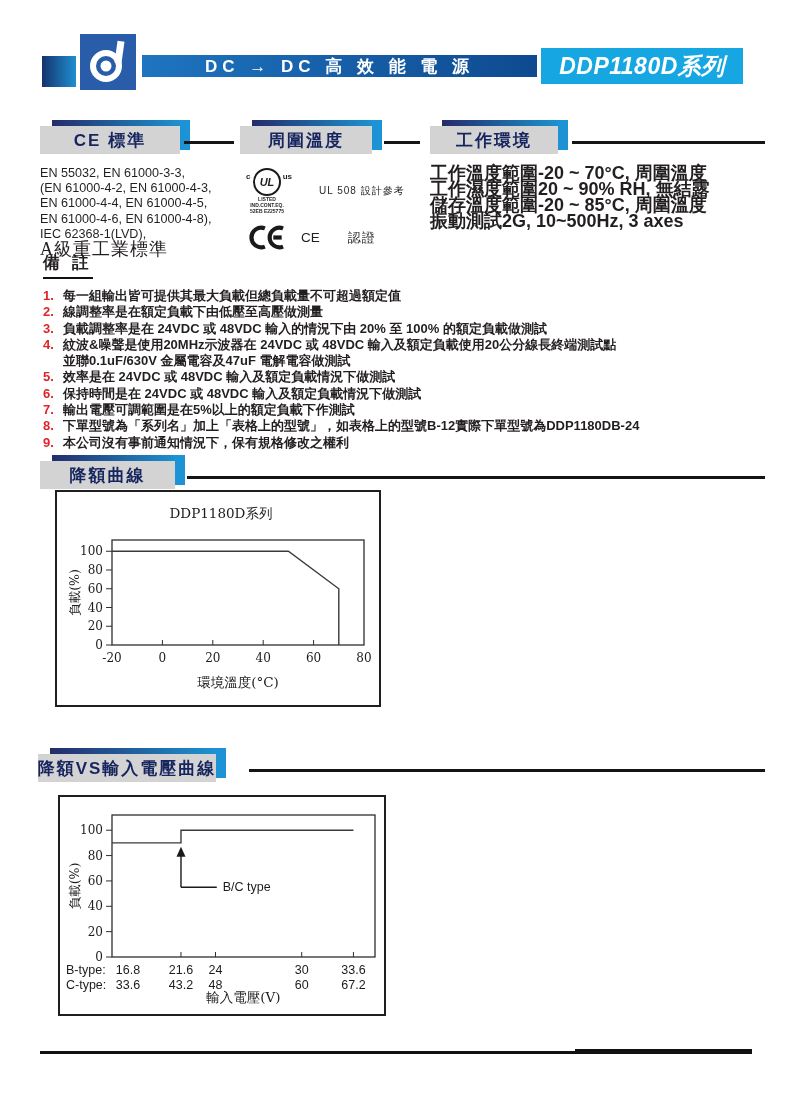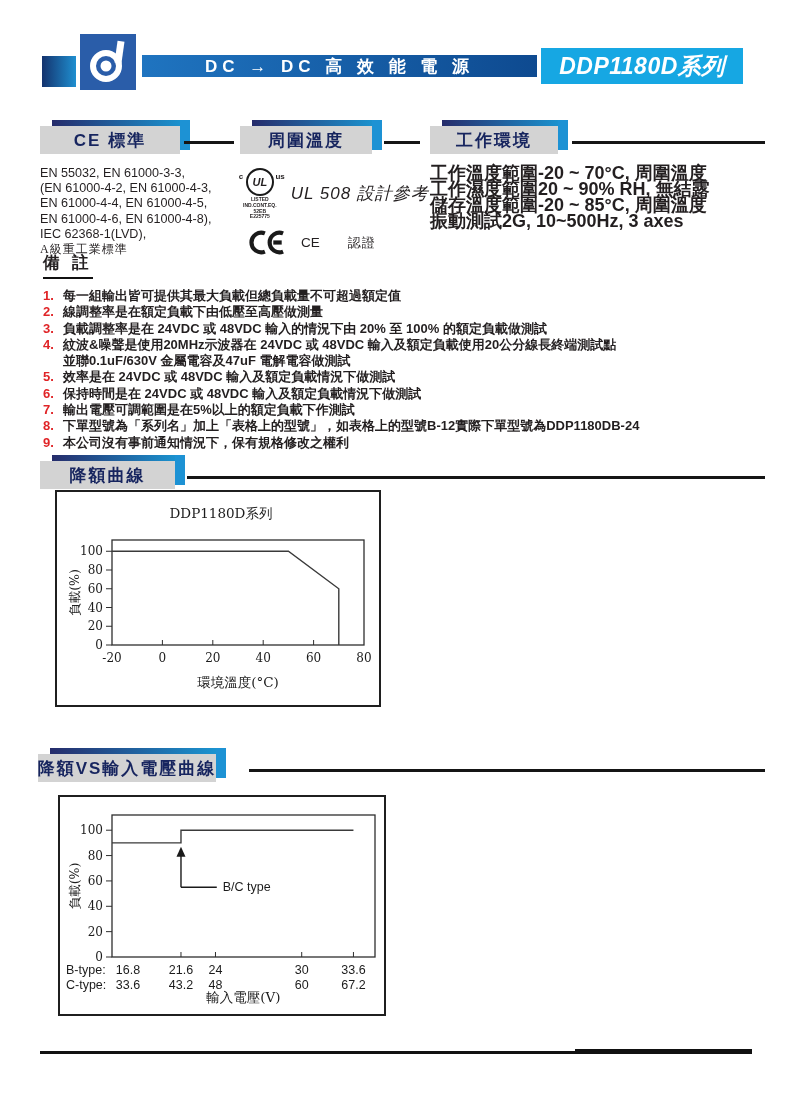--- a/index.html
+++ b/index.html
@@ -27,33 +27,33 @@
                   background:linear-gradient(90deg,#262c6b,#1a9ad6);}
   .sech .blue-tab{position:absolute;right:-10px;top:0;width:10px;height:30px;background:#1d92d4;}
   .sech .gray{position:absolute;left:0;top:6px;right:0;height:28px;background:#d3d3d3;
               display:flex;align-items:center;justify-content:center;
               color:#17255f;font-weight:bold;font-size:17px;letter-spacing:2px;white-space:nowrap;}
   .conn{position:absolute;height:3px;background:#151515;}
 
   
   .ce-text{position:absolute;left:40px;top:166px;width:205px;
            font-weight:normal;font-size:12.6px;line-height:15.2px;}
-  .ce-foot{font-family:"Liberation Serif",serif;font-size:12px;letter-spacing:1px;}
+  .ce-foot{font-family:"Liberation Serif",serif;font-size:18px;letter-spacing:1px;}
 
   
   .safety{position:absolute;left:243px;top:168px;width:185px;}
   .saf-row{display:flex;align-items:center;}
   .ul-mark{width:48px;text-align:center;line-height:1;}
   .ul-circle{position:relative;width:24px;height:24px;border:2px solid #1a1a1a;border-radius:50%;
              margin:0 auto;display:flex;align-items:center;justify-content:center;
              font-weight:bold;font-style:italic;font-size:11px;}
   .ul-c{position:absolute;left:-9px;top:3px;font-size:8px;font-weight:bold;font-style:normal;}
   .ul-us{position:absolute;right:-13px;top:3px;font-size:8px;font-weight:bold;font-style:normal;margin-left:23px;}
   .ul-small{font-size:5px;font-weight:bold;margin-top:1px;letter-spacing:0;}
-  .saf-txt{font-size:17px;letter-spacing:1px;margin-left:14px;white-space:nowrap;font-style:italic;}
+  .saf-txt{font-size:10px;letter-spacing:1px;margin-left:28px;white-space:nowrap;}
   .ce-mark{width:48px;display:flex;justify-content:center;}
   .saf-row2{margin-top:10px;}
   .saf-celabel{font-size:13.5px;margin-left:10px;}
   .saf-ceval{font-size:13px;margin-left:28px;letter-spacing:1px;}
 
   
   .env{position:absolute;left:430px;top:165px;width:335px;}
   .env-row{display:flex;justify-content:flex-start;line-height:16px;
            font-size:18px;font-weight:bold;}
   .env-row .val{text-align:right;}

